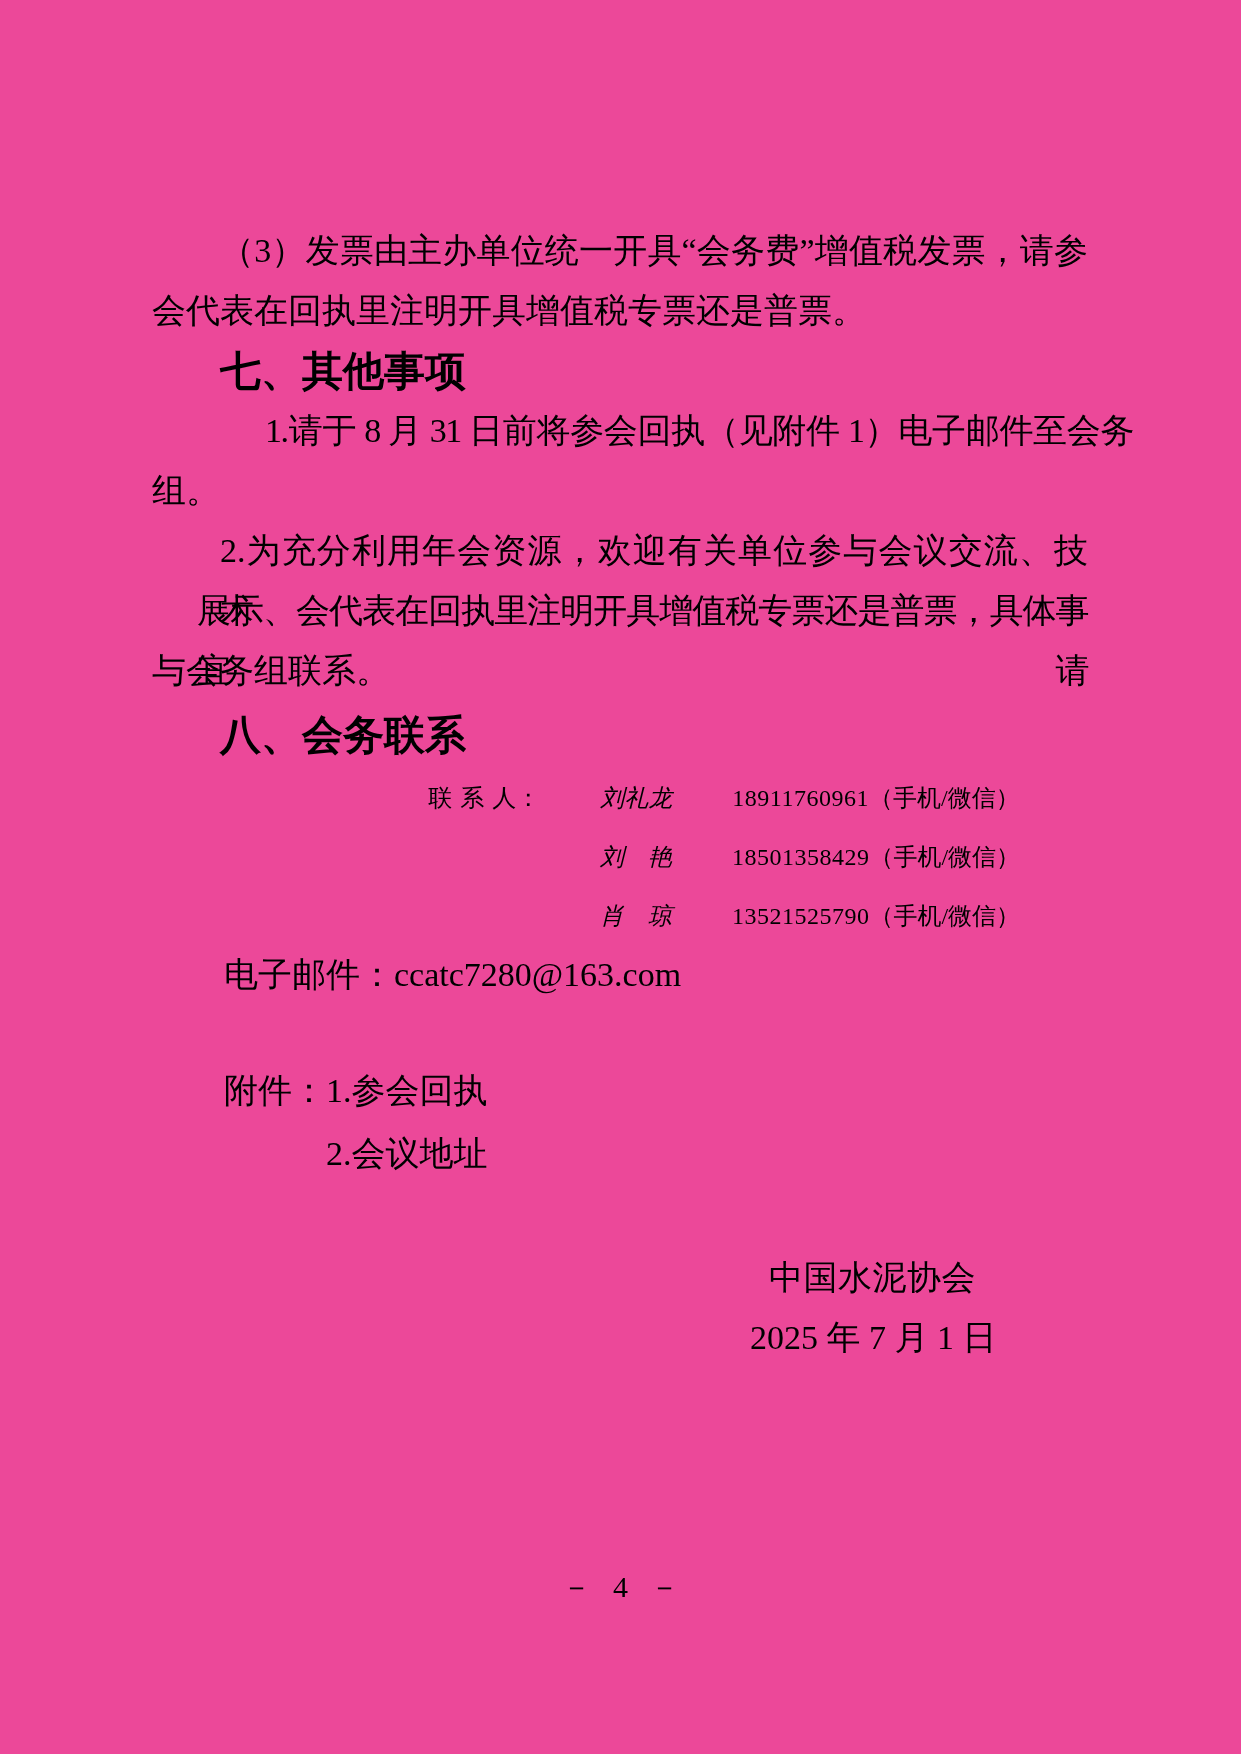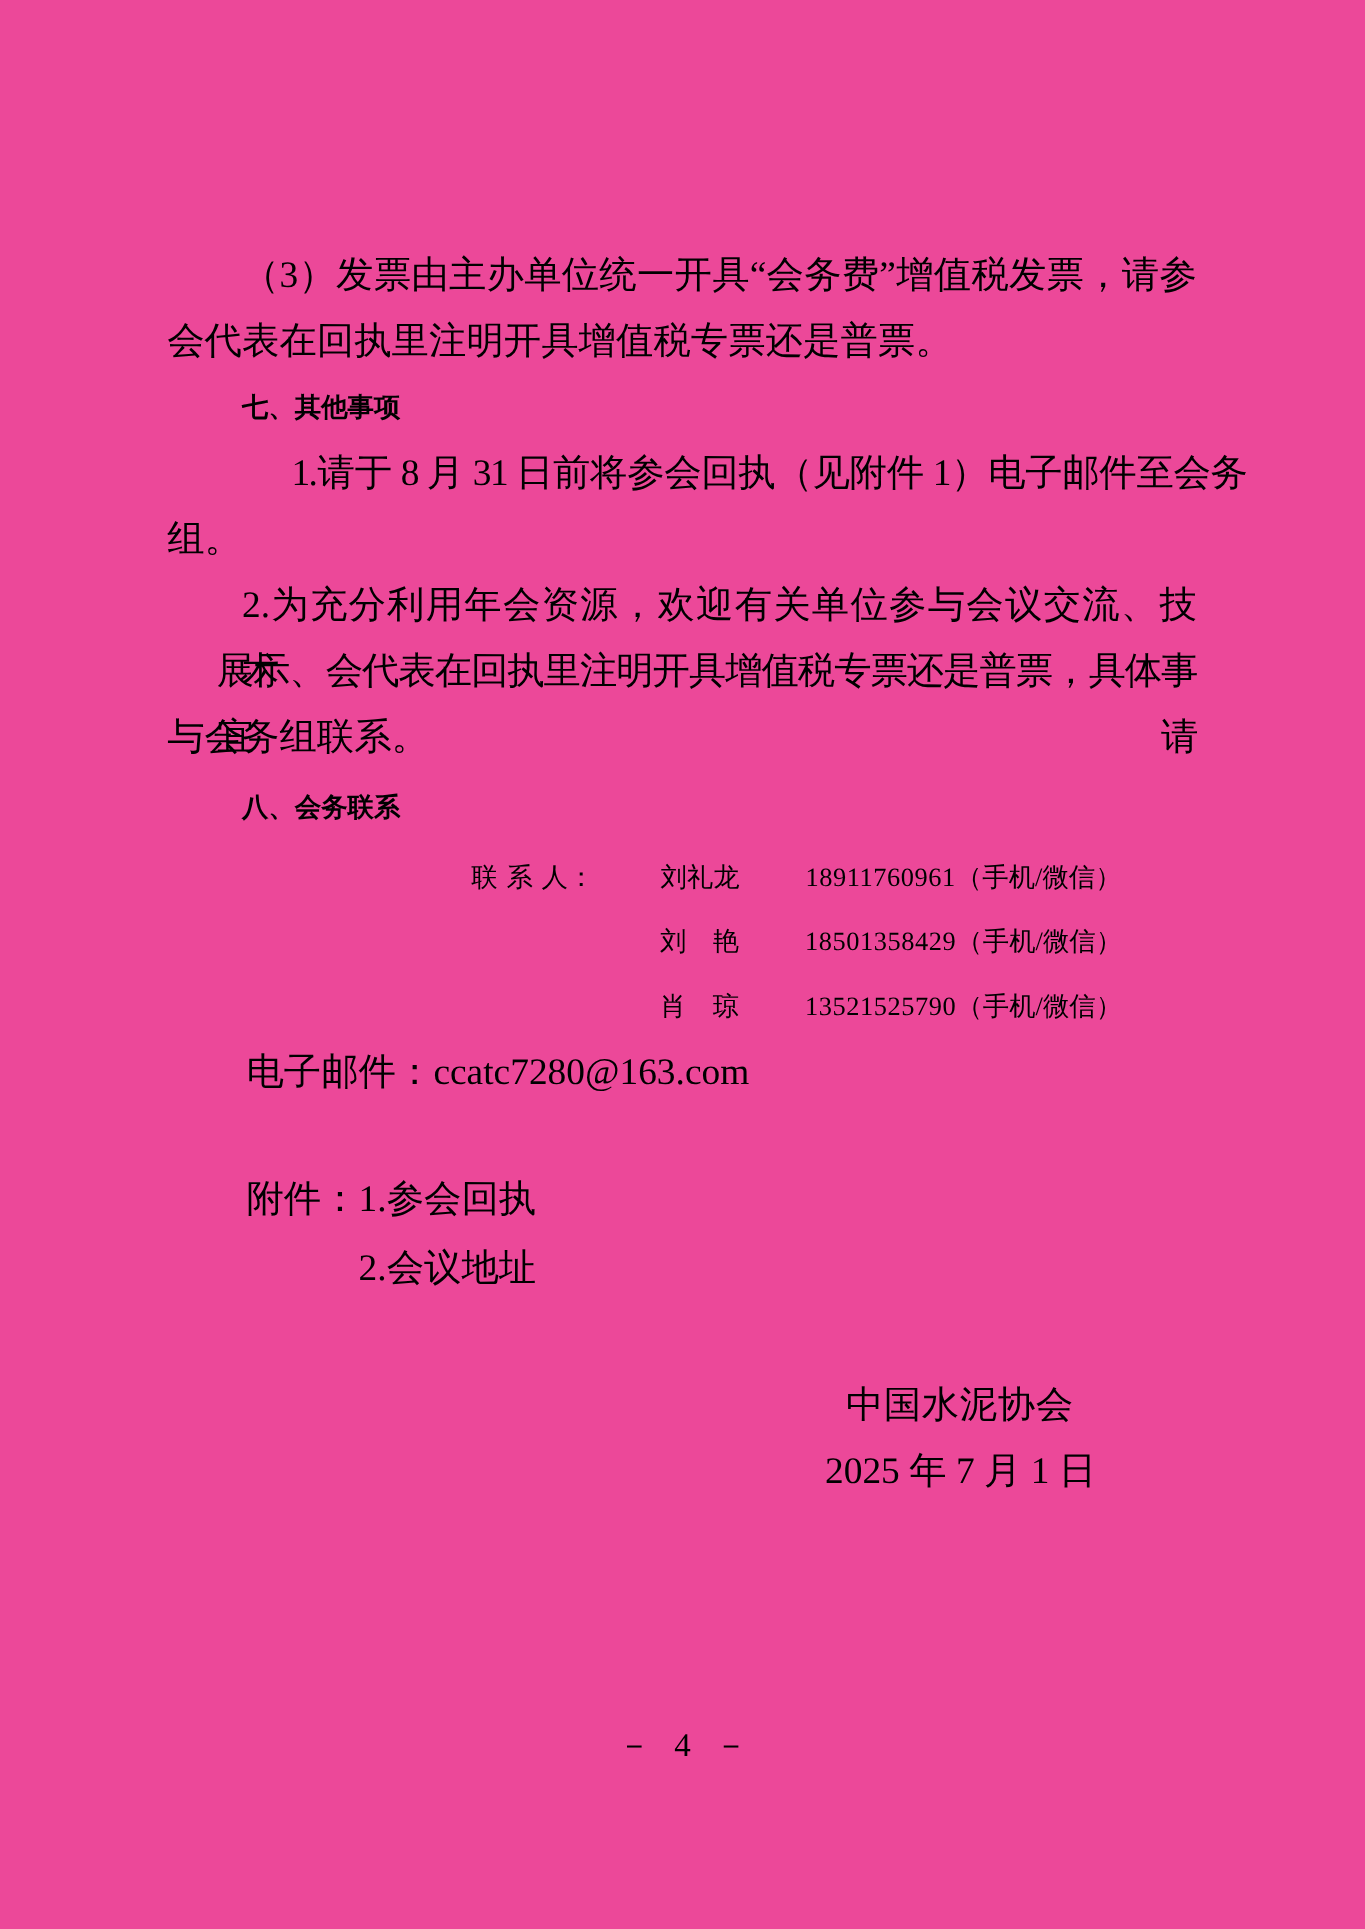--- a/index.html
+++ b/index.html
@@ -36,39 +36,39 @@
   .line.indent { padding-left: 68px; width: 868px; }
   .line.tight { letter-spacing: -1.5px; margin-left: 45px; }
   .heading {
     position: absolute;
     left: 152px;
     width: 936px;
     margin: 0;
     padding-left: 68px;
     font-family: Liberation Sans, sans-serif;
     font-weight: bold;
-    font-size: 24px;
+    font-size: 41px;
     line-height: 60px;
     height: 60px;
   }
   .contact-row {
     position: absolute;
     left: 152px;
     width: 1000px;
     padding-left: 72px;
     font-size: 24px;
     line-height: 60px;
     height: 60px;
     display: flex;
     align-items: baseline;
     white-space: nowrap;
     justify-content: center;
   }
   .c-label { display: inline-block; width: 172px; word-spacing: 2px; }
-  .c-name  { display: inline-block; width: 132px; }
+  .c-name  { display: inline-block; width: 132px; font-style: italic; }
   .c-phone { display: inline-block; letter-spacing: 0.5px; }
   .c-suffix { display: inline-block; }
   .email-row {
     position: absolute;
     left: 152px;
     padding-left: 72px;
     font-size: 34px;
     line-height: 60px;
     height: 60px;
     white-space: nowrap;

